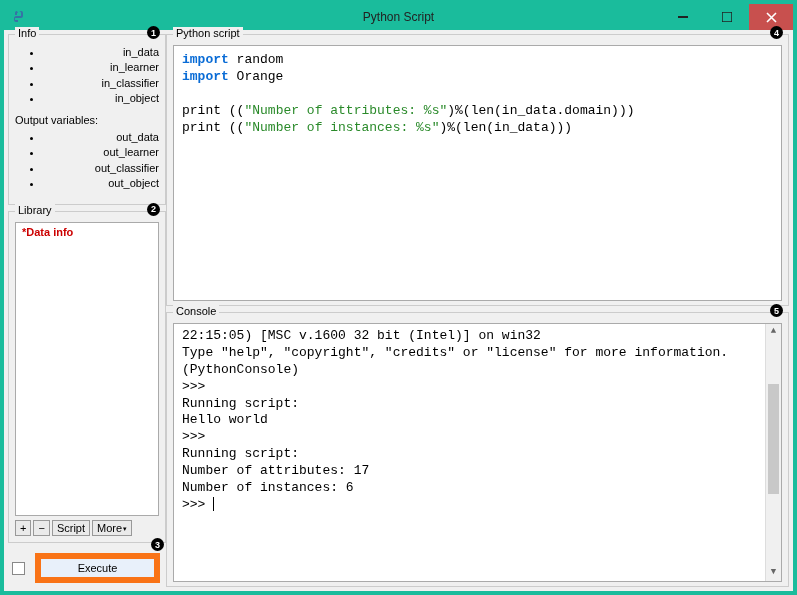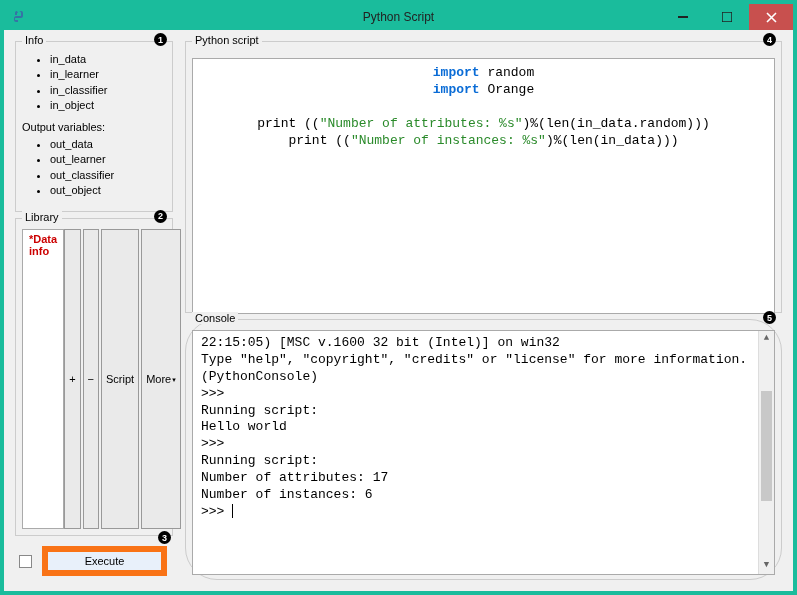--- a/index.html
+++ b/index.html
@@ -52,22 +52,22 @@
   color: #222;
 }
 .win-btn.close {
   background: #c8504e;
   color: white;
   font-size: 14px;
 }
 .content {
   flex: 1;
   display: flex;
-  padding: 11px;
-  gap: 12px;
+  padding: 4px;
+  gap: 0;
 }
 .left-col {
   width: 158px;
   display: flex;
   flex-direction: column;
   gap: 6px;
 }
 .right-col {
   flex: 1;
   display: flex;
@@ -106,25 +106,26 @@
 .info-body {
   font-size: 11px;
   line-height: 1.4;
   padding-top: 2px;
 }
 .info-body ul {
   list-style: disc;
   margin-left: 28px;
   margin-top: 2px;
   margin-bottom: 6px;
+  text-align: right;
 }
 .library-group {
   flex: 1;
   display: flex;
-  flex-direction: row;
+  flex-direction: column;
 }
 .lib-list {
   flex: 1;
   background: #fff;
   border: 1px solid #aaa;
   margin-top: 4px;
   padding: 3px 6px;
   font-size: 11px;
   min-height: 140px;
   font-weight: bold;
@@ -167,36 +168,34 @@
   background: #e8f0fa;
   font-size: 11px;
   font-family: inherit;
   margin-right: 6px;
 }
 .script-group {
   height: 272px;
 }
 .console-group {
   flex: 1;
-  border-radius: 32px;
 }
 .code-area {
   background: #fff;
   border: 1px solid #aaa;
   width: 100%;
   height: calc(100% - 2px);
-  margin-top: 10px;
+  margin-top: 4px;
   padding: 6px 8px;
   font-family: "Courier New", monospace;
   font-size: 13px;
   line-height: 1.3;
   white-space: pre;
   overflow: hidden;
   position: relative;
-  text-align: center;
 }
 .console-area {
   background: #fff;
   border: 1px solid #aaa;
   width: 100%;
   height: calc(100% - 2px);
   margin-top: 4px;
   font-family: "Courier New", monospace;
   font-size: 13px;
   line-height: 1.3;
@@ -319,21 +318,21 @@
     </div>
 
     <div class="right-col">
 
       <div class="group script-group">
         <span class="group-label">Python script</span>
         <span class="badge">4</span>
         <div class="code-area" id="code-area"><span class="kw">import</span><span> random
 </span><span class="kw">import</span><span> Orange
 </span><span>
-</span><span>print ((</span><span class="str">"Number of attributes: %s"</span><span>)%(len(in_data.random)))
+</span><span>print ((</span><span class="str">"Number of attributes: %s"</span><span>)%(len(in_data.domain)))
 </span><span>print ((</span><span class="str">"Number of instances: %s"</span><span>)%(len(in_data)))
 </span></div>
       </div>
 
       <div class="group console-group">
         <span class="group-label">Console</span>
         <span class="badge">5</span>
         <div class="console-area">
           <div class="console-text"><span id="console-text-span">22:15:05) [MSC v.1600 32 bit (Intel)] on win32
 Type "help", "copyright", "credits" or "license" for more information.

